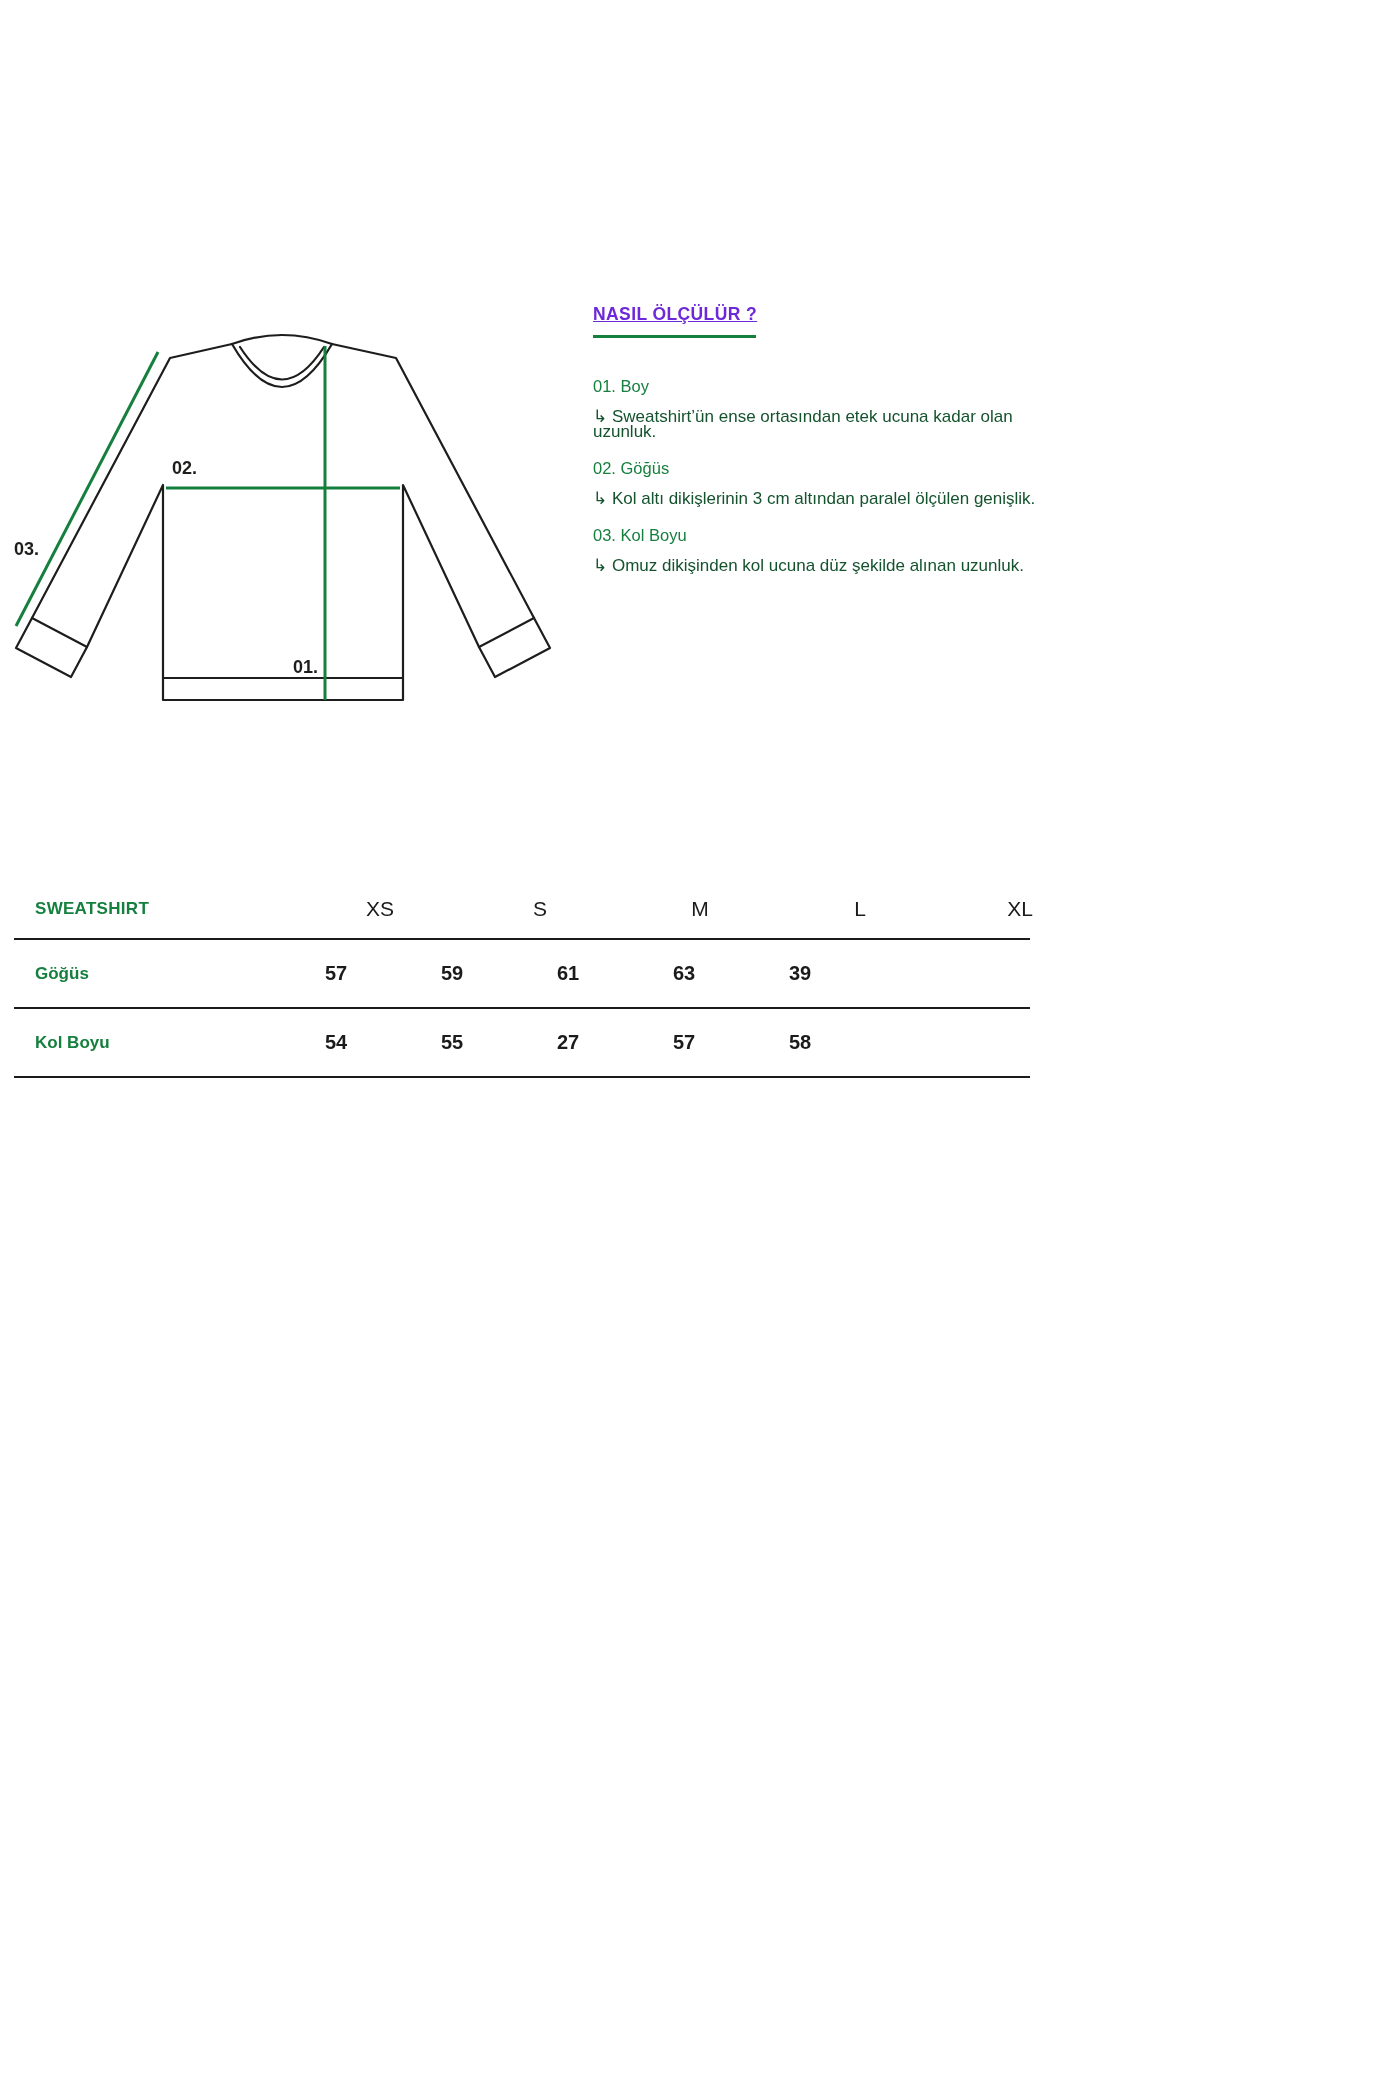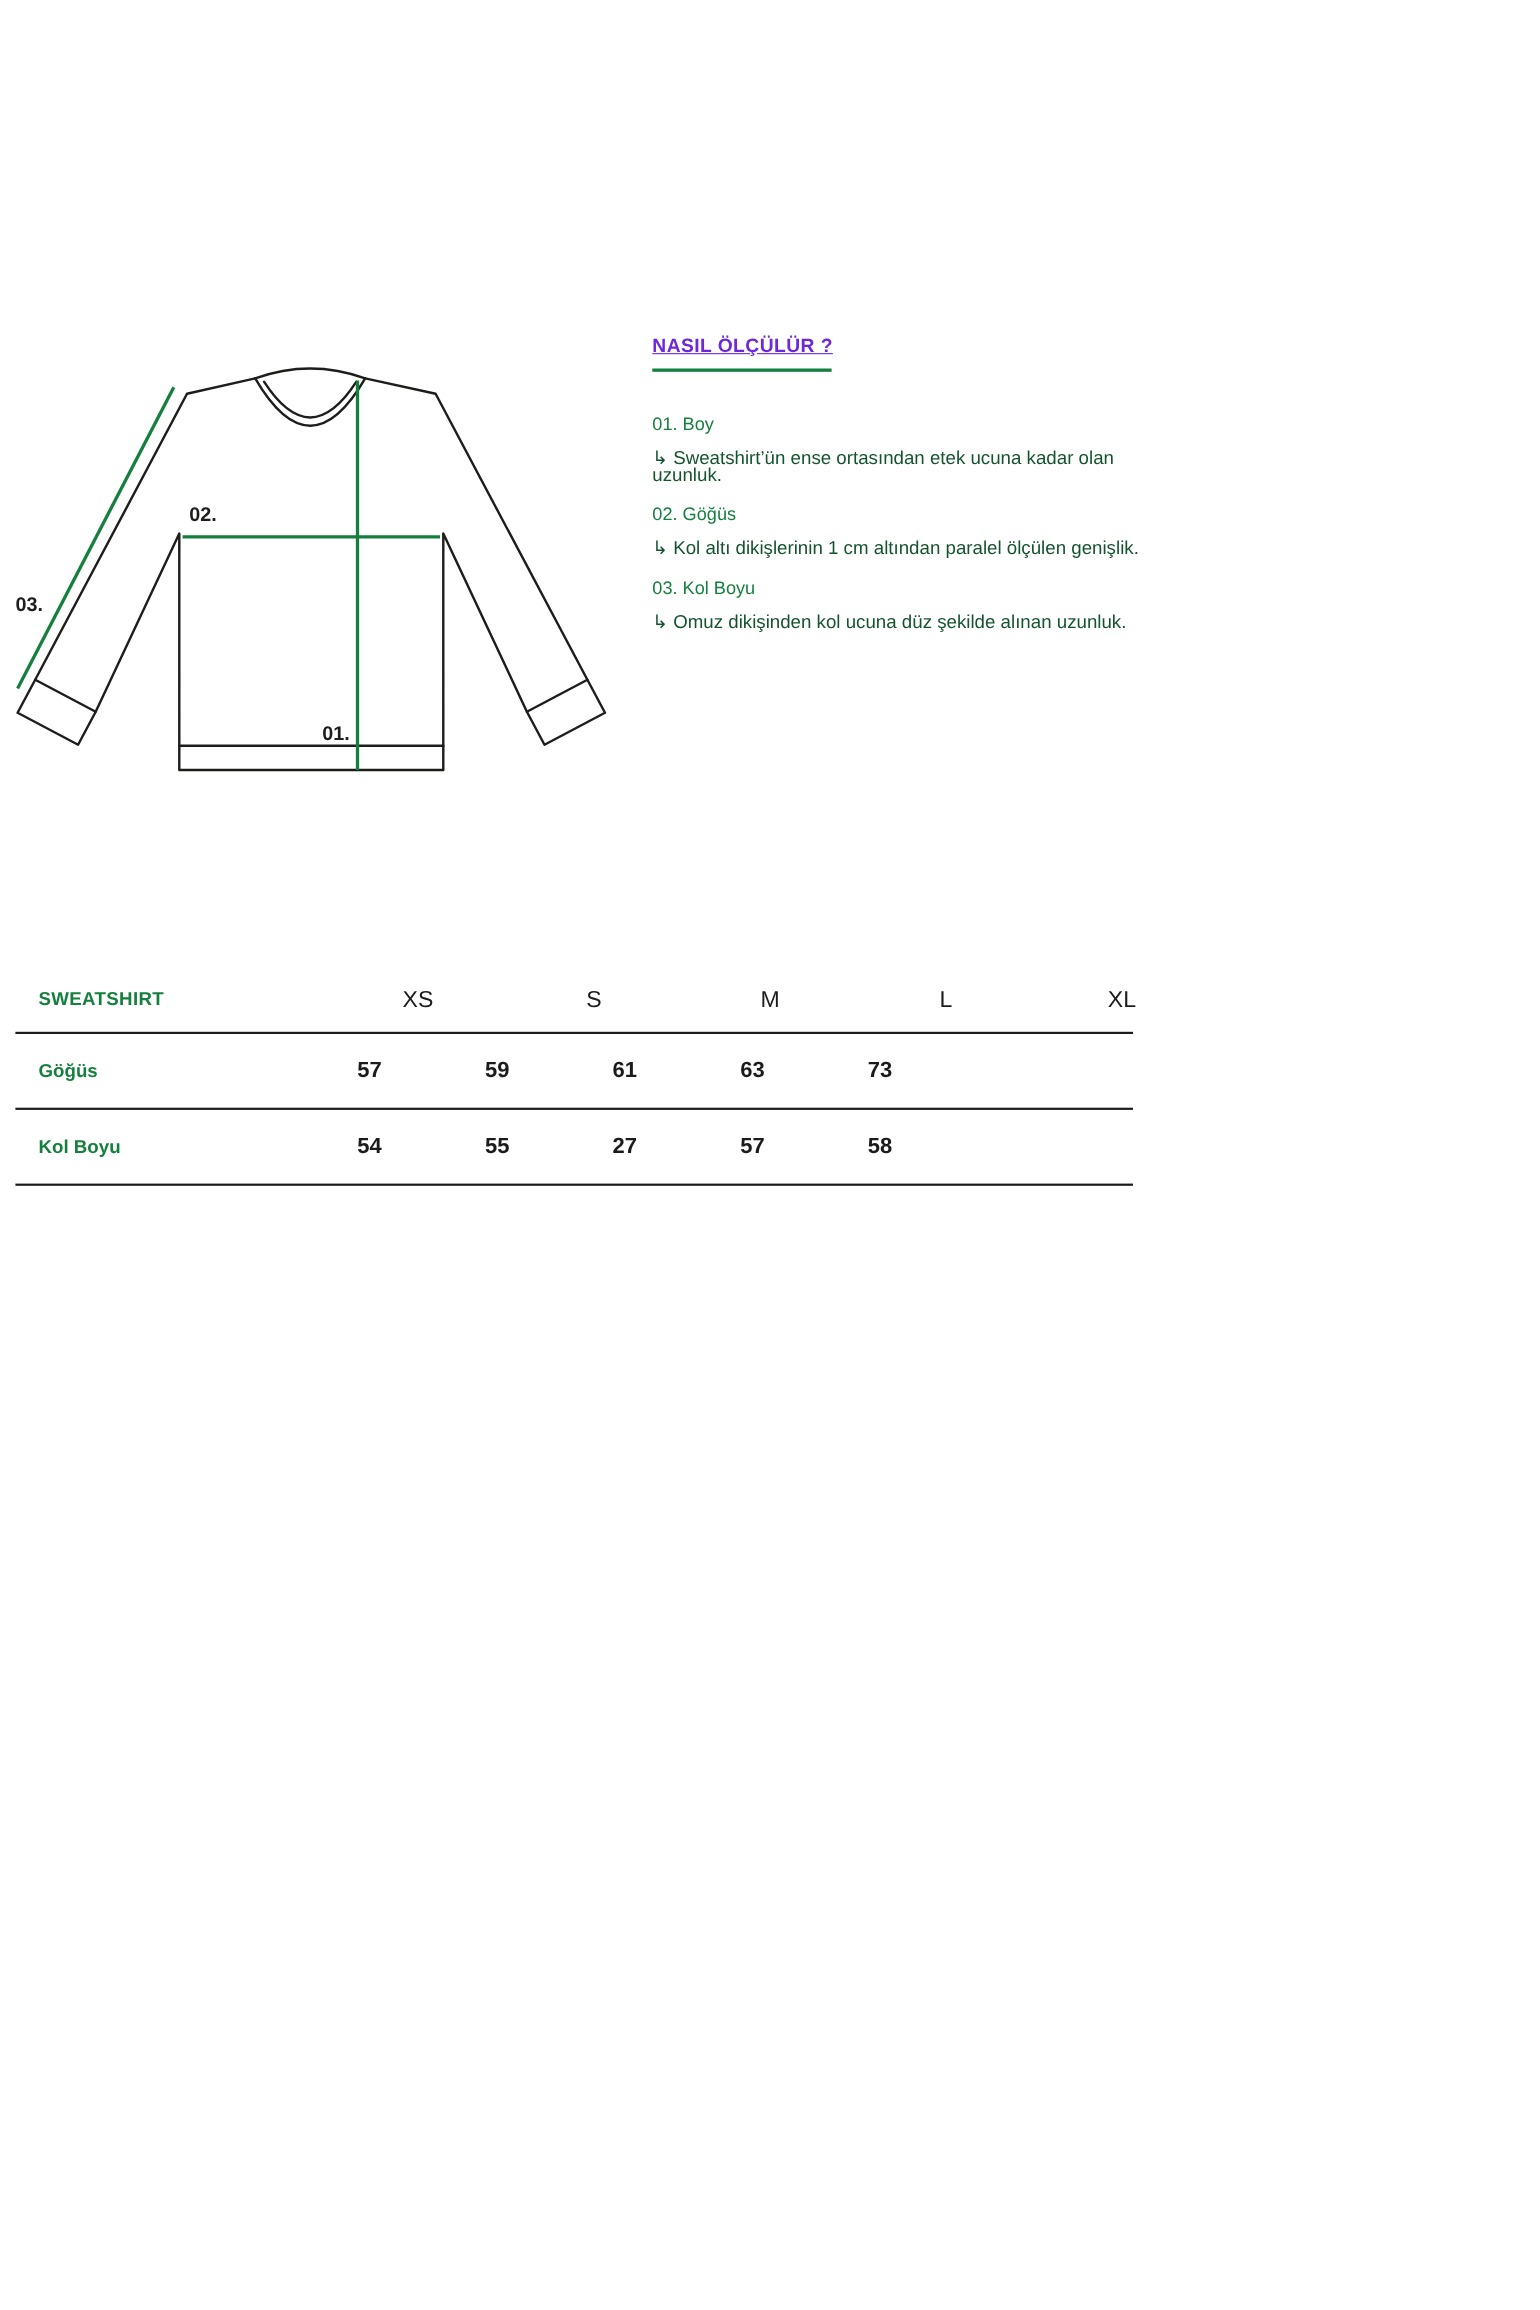--- a/index.html
+++ b/index.html
@@ -146,21 +146,21 @@
   <div class="howto">
     <div class="howto-title">NASIL ÖLÇÜLÜR ?</div>
     <div class="howto-underline"></div>
 
     <div>
       <p class="item-label">01. Boy</p>
       <p class="item-desc">↳ Sweatshirt’ün ense ortasından etek ucuna kadar olan uzunluk.</p>
     </div>
     <div>
       <p class="item-label">02. Göğüs</p>
-      <p class="item-desc">↳ Kol altı dikişlerinin 1 cm altından paralel ölçülen genişlik.</p>
+      <p class="item-desc">↳ Kol altı dikişlerinin 3 cm altından paralel ölçülen genişlik.</p>
     </div>
     <div>
       <p class="item-label">03. Kol Boyu</p>
       <p class="item-desc">↳ Omuz dikişinden kol ucuna düz şekilde alınan uzunluk.</p>
     </div>
   </div>
 
   <div class="size-table">
 
     <div class="t-row header">
@@ -172,21 +172,21 @@
       <div class="t-col">XL</div>
     </div>
 
 
     <div class="t-row data">
       <div class="t-label">Göğüs</div>
       <div class="t-val">57</div>
       <div class="t-val">59</div>
       <div class="t-val">61</div>
       <div class="t-val">63</div>
-      <div class="t-val">73</div>
+      <div class="t-val">39</div>
     </div>
 
     <div class="t-row data">
       <div class="t-label">Kol Boyu</div>
       <div class="t-val">54</div>
       <div class="t-val">55</div>
       <div class="t-val">27</div>
       <div class="t-val">57</div>
       <div class="t-val">58</div>
     </div>

